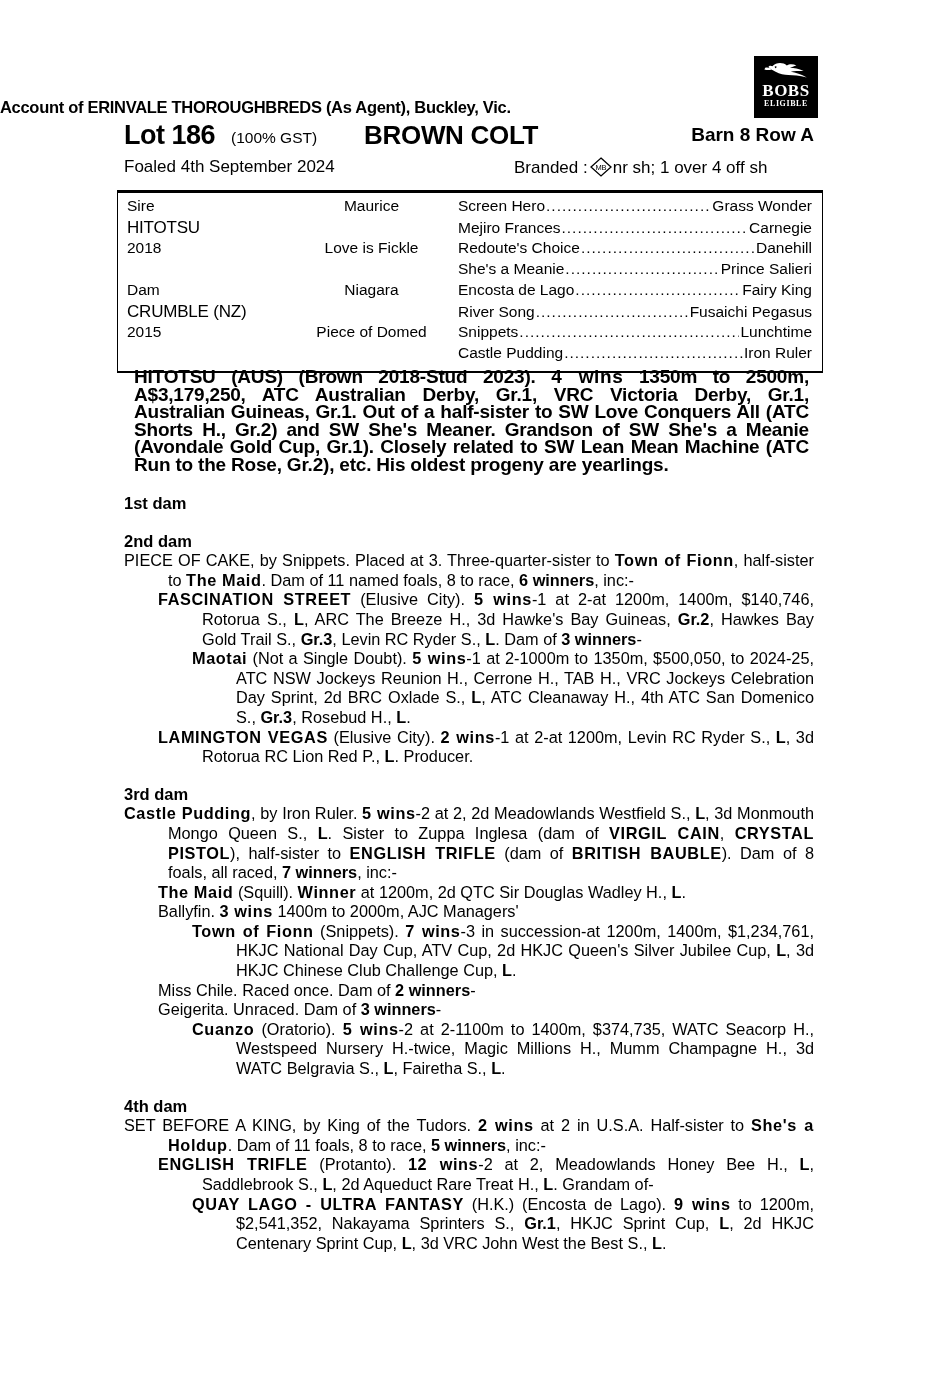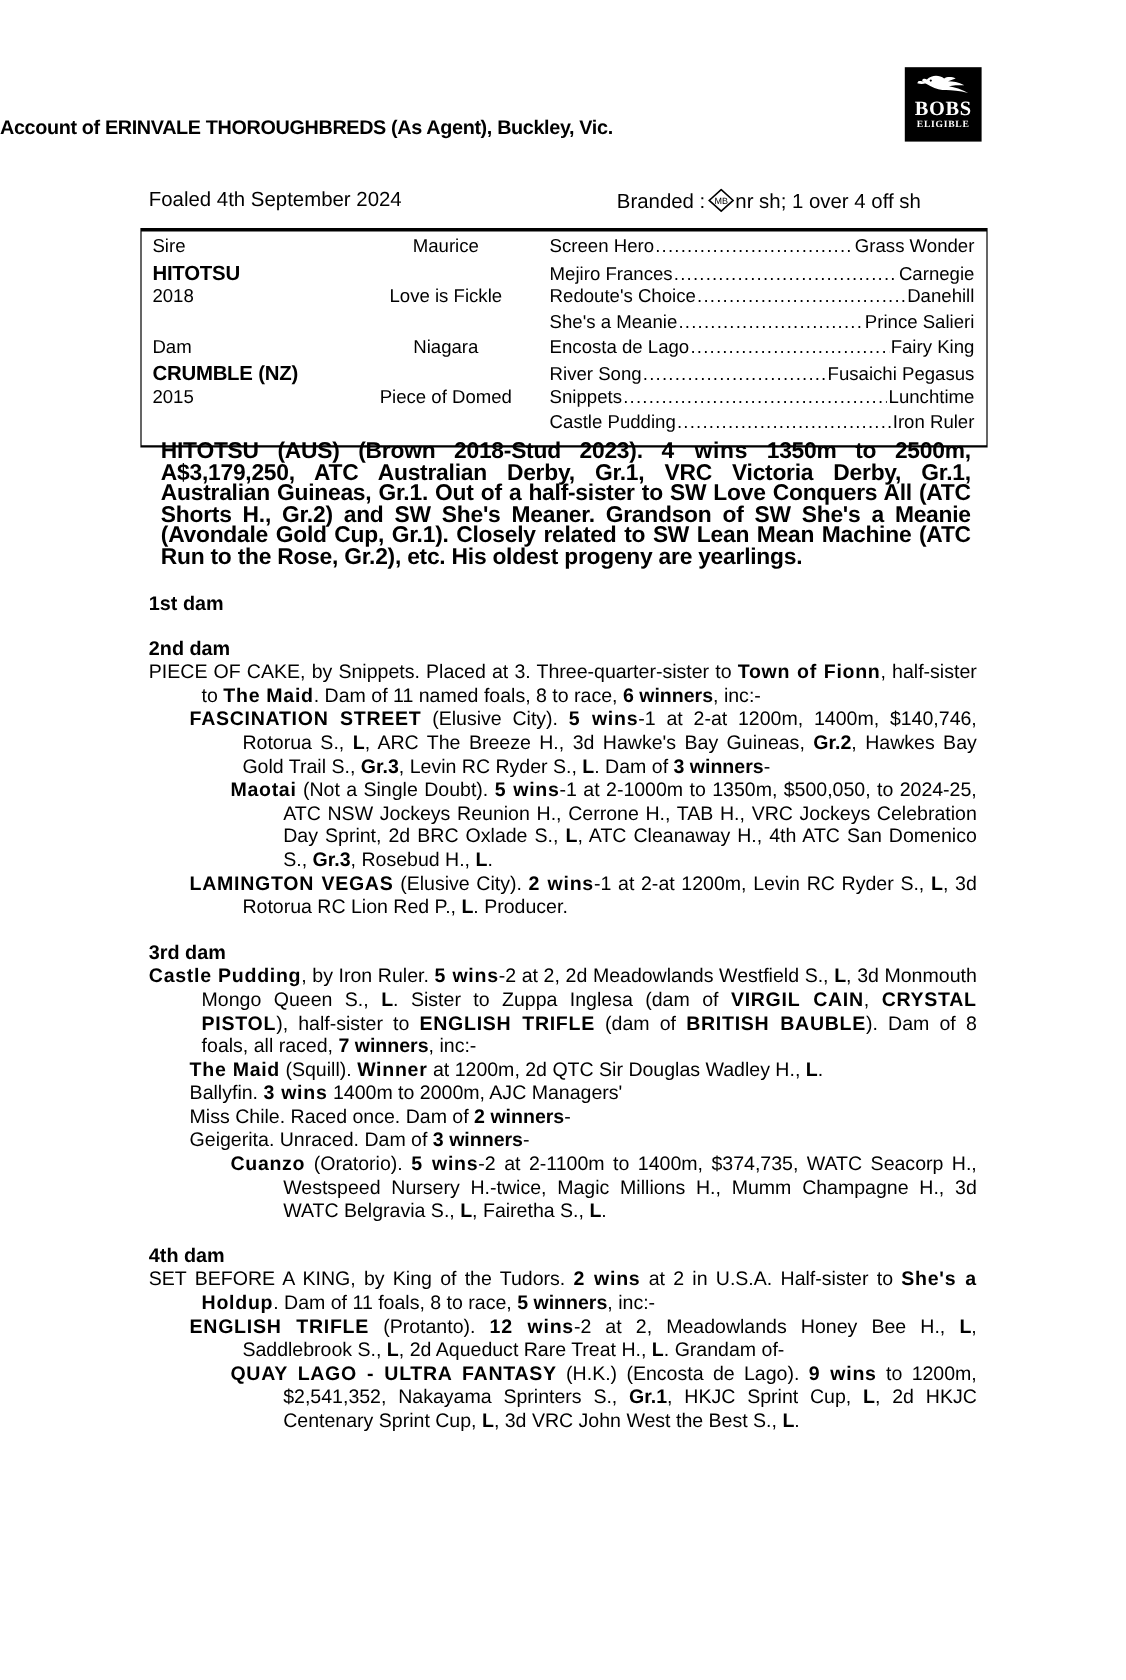--- a/index.html
+++ b/index.html
@@ -151,21 +151,21 @@
   .ped-c3 .gp-l { white-space: nowrap; }
   .ped-c3 .leader {
     flex: 1;
     overflow: hidden;
     white-space: nowrap;
     letter-spacing: 1px;
     margin: 0 1px;
     color: #000;
   }
   .ped-c3 .gp-r { white-space: nowrap; }
-  .ped-name { font-weight: bold; font-size: 17px; letter-spacing: -0.2px; }
+  .ped-name { font-weight: normal; font-size: 17px; letter-spacing: -0.2px; }
 
   
   .sire-block {
     position: absolute;
     top: 368px;
     left: 134px;
     width: 675px;
     font-weight: bold;
     font-size: 19px;
     line-height: 17.6px;
@@ -207,20 +207,26 @@
     <svg class="bobs-horse" viewBox="0 0 60 24">
       <path fill="#ffffff" d="M13 6 C18 1, 26 1, 31 5 C34 3, 39 3, 43 5 C40 6, 37 7, 35 8 C40 8, 46 9, 52 12 C45 12, 40 12, 36 13 C42 14, 49 16, 56 20 C47 18, 39 17, 33 17 C28 17, 22 16, 17 13 C13 11, 10 9, 8 7 C9 5, 11 5, 13 6 Z M17 6 a1.1 1.1 0 1 0 0.1 0 Z"></path>
       <path fill="#ffffff" d="M4 8 C7 7, 10 8, 12 10 C9 11, 6 11, 3 10 Z"></path>
     </svg>
     <div class="bobs-word">BOBS</div>
     <div class="bobs-sub">ELIGIBLE</div>
   </div>
 
   <div class="account-line">Account of ERINVALE THOROUGHBREDS (As Agent), Buckley, Vic.</div>
 
+  <div class="lot-row">
+    <span class="lot-num">Lot 186</span>
+    <span class="gst">(100% GST)</span>
+    <span class="colour-sex">BROWN COLT</span>
+    <span class="barn">Barn 8 Row A</span>
+  </div>
 
   <div class="foaled-row">
     <span class="foaled">Foaled 4th September 2024</span>
     <span class="branded">
       <span>Branded :</span><span class="brand-mark"><svg width="22" height="20" viewBox="0 0 22 20">
             <polygon points="11,1 21,10 11,19 1,10" fill="none" stroke="#000" stroke-width="1.3"></polygon>
             <text x="11" y="13.2" font-family="Liberation Sans, sans-serif" font-size="7.5" text-anchor="middle" fill="#000" id="brandtxt">MB</text>
           </svg></span><span>nr sh; 1 over 4 off sh</span>
     </span>
   </div>
@@ -308,20 +314,21 @@
       <div class="dam-head">2nd dam</div>
       <div class="p hang1">PIECE OF CAKE, by Snippets. Placed at 3. Three-quarter-sister to <b class="sp">Town of Fionn</b>, half-sister to <b class="sp">The Maid</b>. Dam of 11 named foals, 8 to race, <b>6 winners</b>, inc:-</div>
       <div class="p hang2"><b class="sp">FASCINATION STREET</b> (Elusive City). <b class="sp">5 wins</b>-1 at 2-at 1200m, 1400m, $140,746, Rotorua S., <b>L</b>, ARC The Breeze H., 3d Hawke's Bay Guineas, <b>Gr.2</b>, Hawkes Bay Gold Trail S., <b>Gr.3</b>, Levin RC Ryder S., <b>L</b>. Dam of <b>3 winners</b>-</div>
       <div class="p hang3"><b class="sp">Maotai</b> (Not a Single Doubt). <b class="sp">5 wins</b>-1 at 2-1000m to 1350m, $500,050, to 2024-25, ATC NSW Jockeys Reunion H., Cerrone H., TAB H., VRC Jockeys Celebration Day Sprint, 2d BRC Oxlade S., <b>L</b>, ATC Cleanaway H., 4th ATC San Domenico S., <b>Gr.3</b>, Rosebud H., <b>L</b>.</div>
       <div class="p hang2"><b class="sp">LAMINGTON VEGAS</b> (Elusive City). <b class="sp">2 wins</b>-1 at 2-at 1200m, Levin RC Ryder S., <b>L</b>, 3d Rotorua RC Lion Red P., <b>L</b>. Producer.</div>
       <div class="gap"></div>
       <div class="dam-head">3rd dam</div>
       <div class="p hang1"><b class="sp">Castle Pudding</b>, by Iron Ruler. <b class="sp">5 wins</b>-2 at 2, 2d Meadowlands Westfield S., <b>L</b>, 3d Monmouth Mongo Queen S., <b>L</b>. Sister to Zuppa Inglesa (dam of <b class="sp">VIRGIL CAIN</b>, <b class="sp">CRYSTAL PISTOL</b>), half-sister to <b class="sp">ENGLISH TRIFLE</b> (dam of <b class="sp">BRITISH BAUBLE</b>). Dam of 8 foals, all raced, <b>7 winners</b>, inc:-</div>
       <div class="p hang2"><b class="sp">The Maid</b> (Squill). <b class="sp">Winner</b> at 1200m, 2d QTC Sir Douglas Wadley H., <b>L</b>.</div>
       <div class="p plain2">Ballyfin. <b class="sp">3 wins</b> 1400m to 2000m, AJC Managers'</div>
+      <div class="p hang3"><b class="sp">Town of Fionn</b> (Snippets). <b class="sp">7 wins</b>-3 in succession-at 1200m, 1400m, $1,234,761, HKJC National Day Cup, ATV Cup, 2d HKJC Queen's Silver Jubilee Cup, <b>L</b>, 3d HKJC Chinese Club Challenge Cup, <b>L</b>.</div>
       <div class="p plain2">Miss Chile. Raced once. Dam of <b>2 winners</b>-</div>
       <div class="p plain2">Geigerita. Unraced. Dam of <b>3 winners</b>-</div>
       <div class="p hang3"><b class="sp">Cuanzo</b> (Oratorio). <b class="sp">5 wins</b>-2 at 2-1100m to 1400m, $374,735, WATC Seacorp H., Westspeed Nursery H.-twice, Magic Millions H., Mumm Champagne H., 3d WATC Belgravia S., <b>L</b>, Fairetha S., <b>L</b>.</div>
       <div class="gap"></div>
       <div class="dam-head">4th dam</div>
       <div class="p hang1">SET BEFORE A KING, by King of the Tudors. <b class="sp">2 wins</b> at 2 in U.S.A. Half-sister to <b class="sp">She's a Holdup</b>. Dam of 11 foals, 8 to race, <b>5 winners</b>, inc:-</div>
       <div class="p hang2"><b class="sp">ENGLISH TRIFLE</b> (Protanto). <b class="sp">12 wins</b>-2 at 2, Meadowlands Honey Bee H., <b>L</b>, Saddlebrook S., <b>L</b>, 2d Aqueduct Rare Treat H., <b>L</b>. Grandam of-</div>
       <div class="p hang3"><b class="sp">QUAY LAGO - ULTRA FANTASY</b> (H.K.) (Encosta de Lago). <b class="sp">9 wins</b> to 1200m, $2,541,352, Nakayama Sprinters S., <b>Gr.1</b>, HKJC Sprint Cup, <b>L</b>, 2d HKJC Centenary Sprint Cup, <b>L</b>, 3d VRC John West the Best S., <b>L</b>.</div>
     </div>
 

